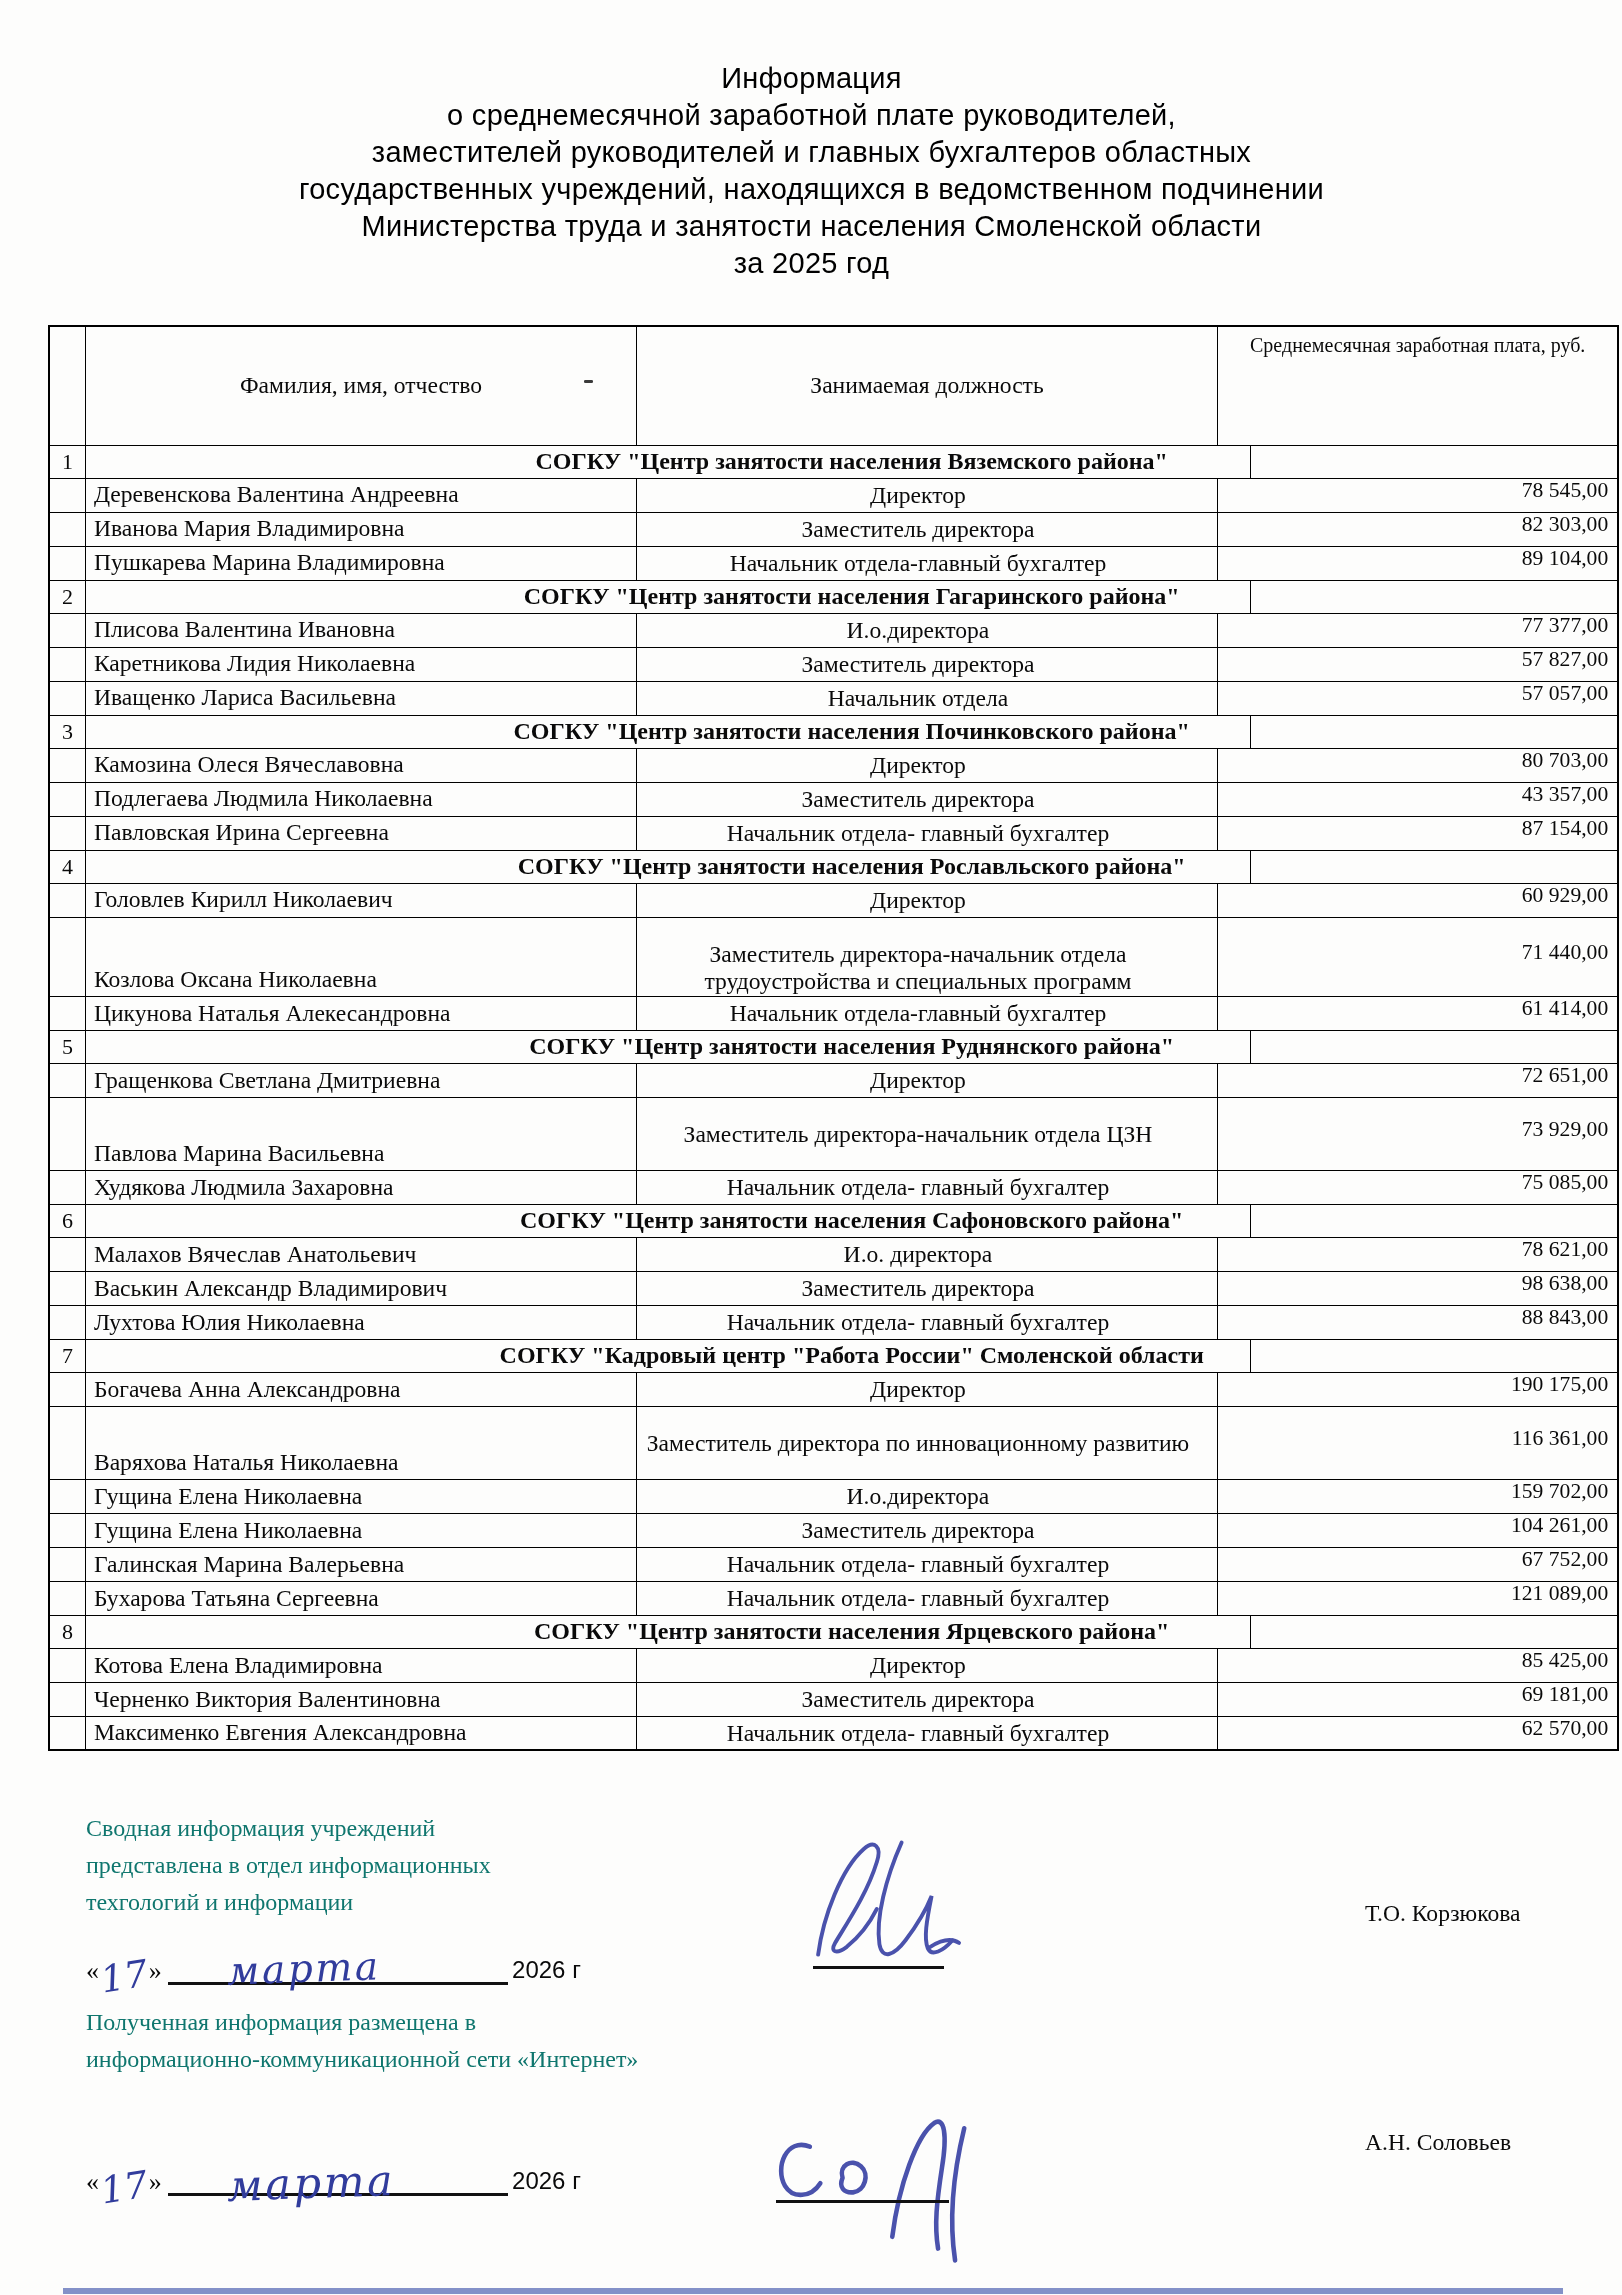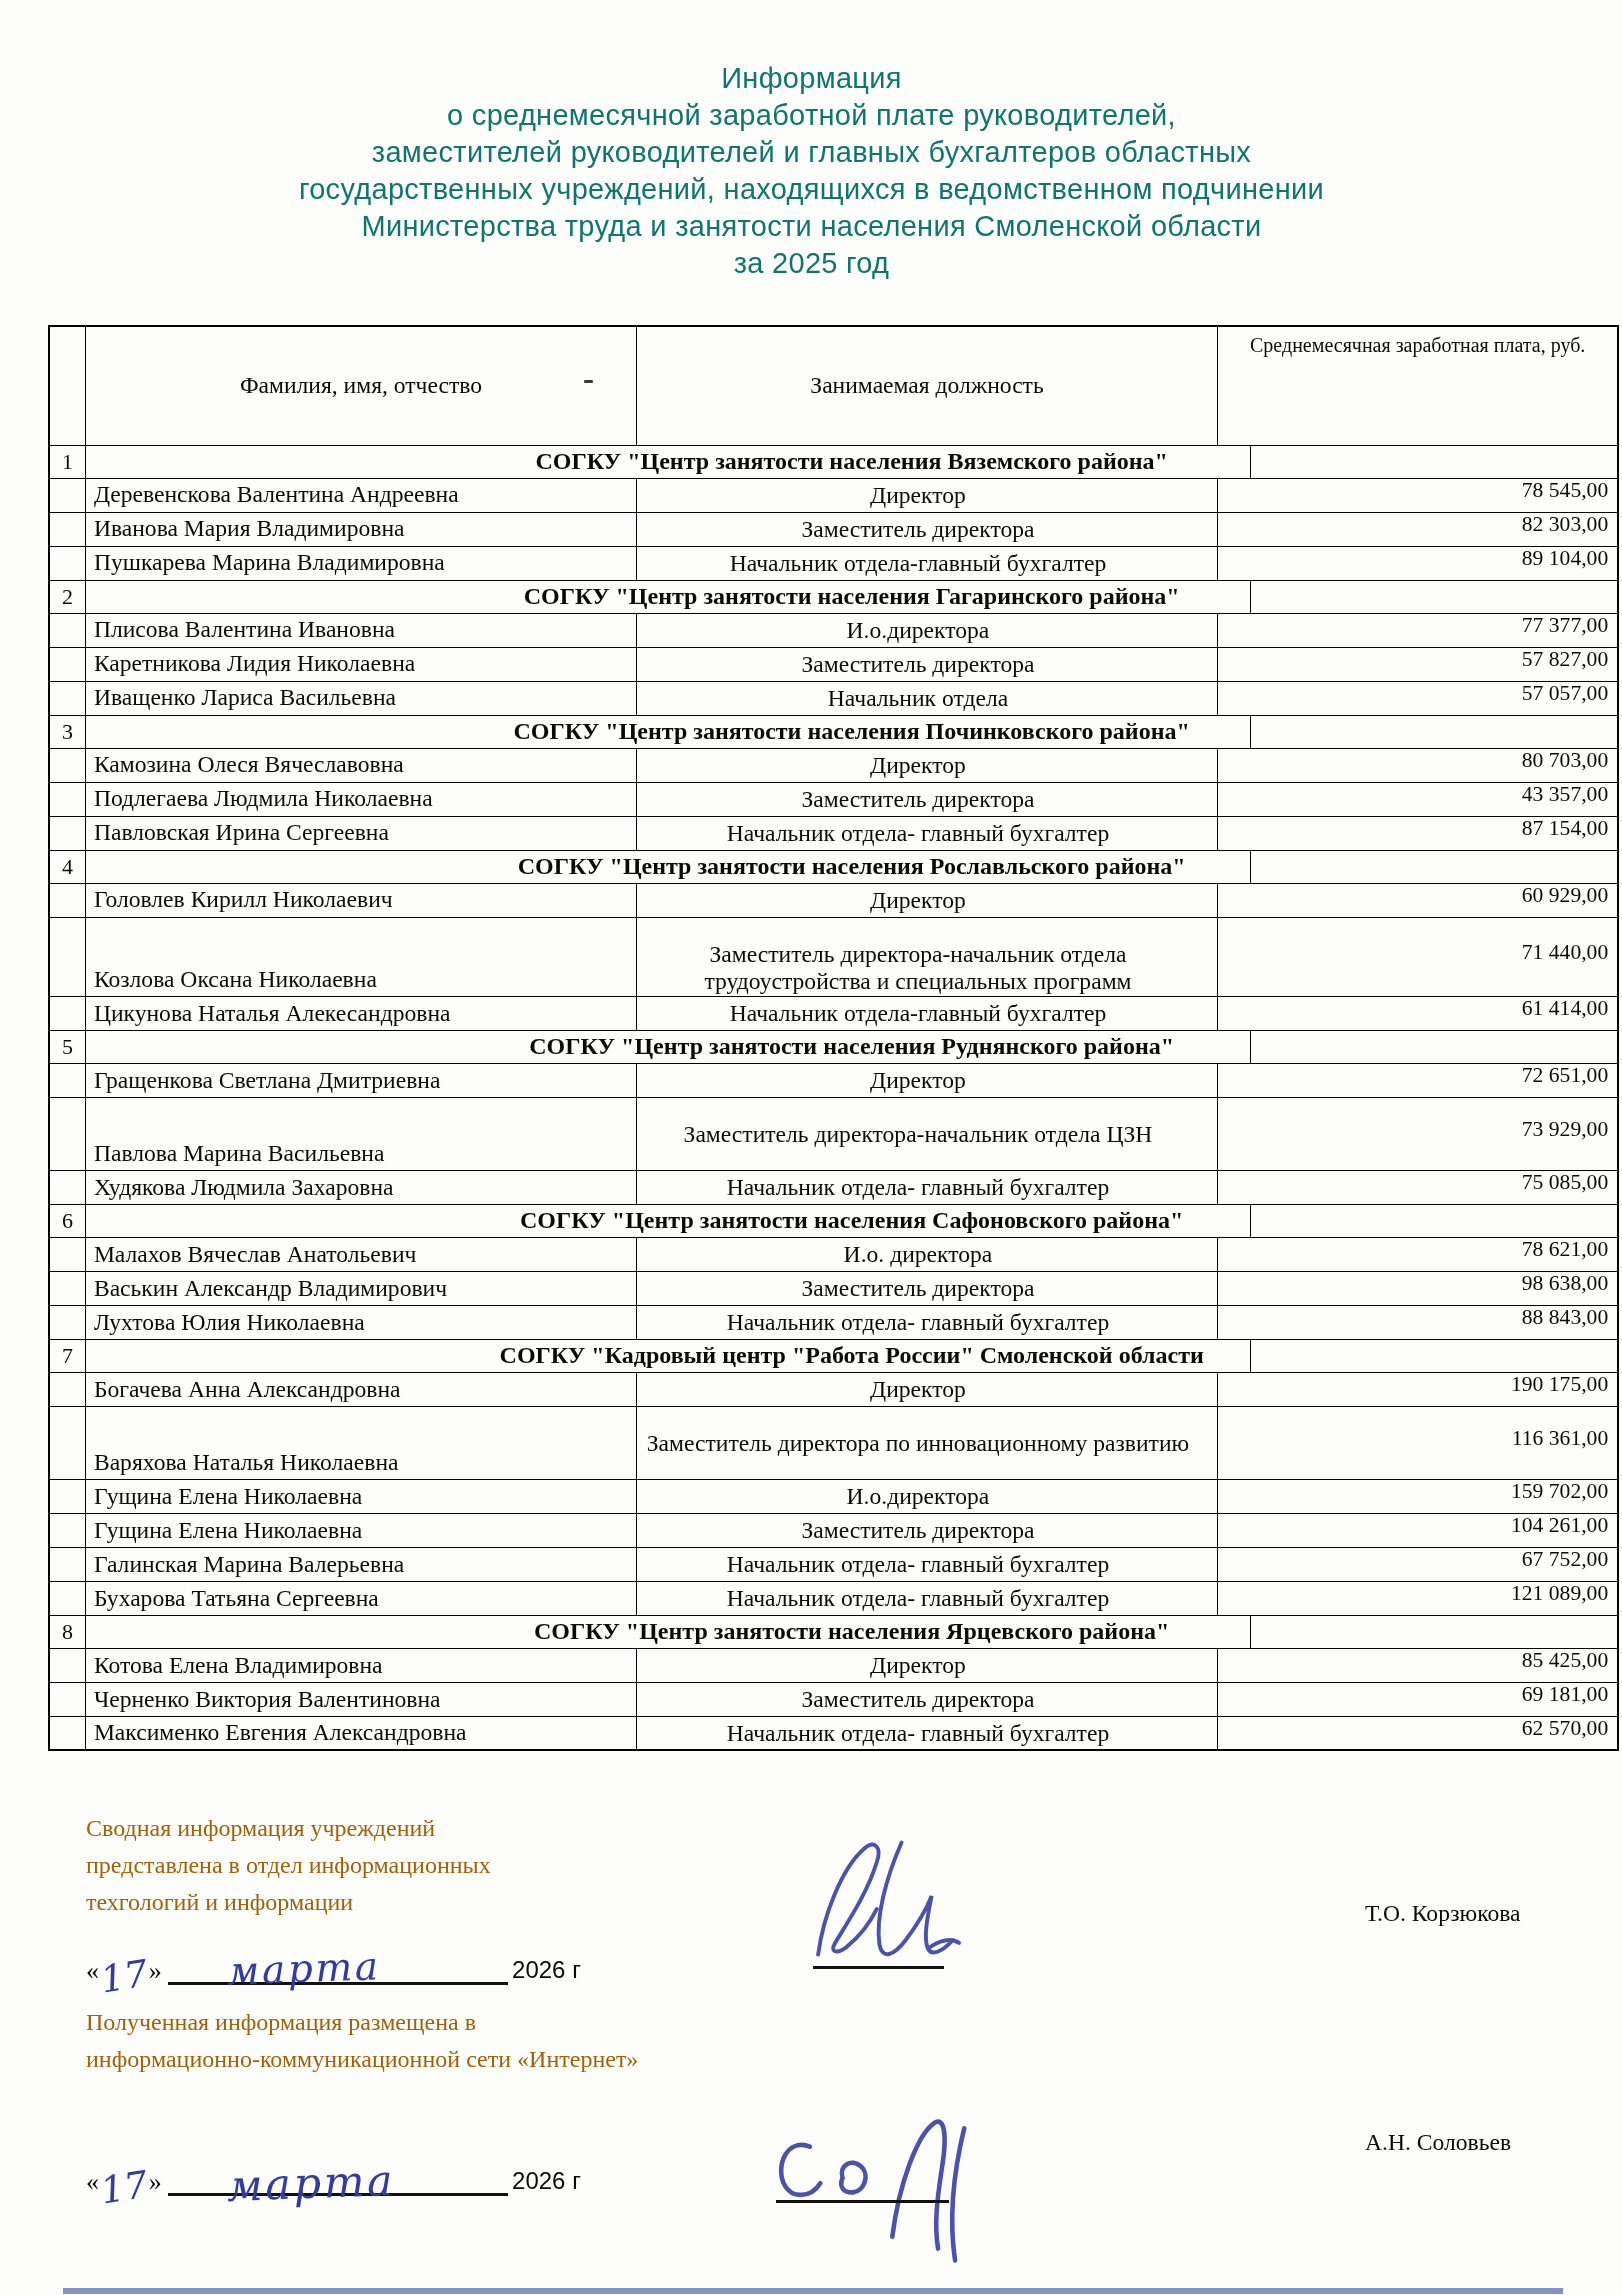--- a/index.html
+++ b/index.html
@@ -4,21 +4,21 @@
 <style>
   html,body{margin:0;padding:0;background:#e8e8e8;}
   .page{
     position:relative;width:1623px;height:2295px;background:#fdfdfc;
     font-family:"Liberation Serif",serif;color:#0a0a0a;overflow:hidden;
   }
   
   .title{
     position:absolute;top:60px;left:0;width:100%;text-align:center;
     font-family:"Liberation Sans",sans-serif;font-size:29px;line-height:37px;
-    font-weight:400;color:#0f766e;letter-spacing:0.3px;
+    font-weight:400;color:#000000;letter-spacing:0.3px;
   }
   
   table.salary-table{
     position:absolute;left:48px;top:325px;width:1527px;
     border-collapse:collapse;table-layout:fixed;
     border:2px solid #000;
   }
   .salary-table td,.salary-table th{border:1.3px solid #000;overflow:hidden;}
   .salary-table thead tr{height:119px;}
   th.h-num{width:33px;}
@@ -43,21 +43,21 @@
   td.pos{vertical-align:middle;text-align:center;font-size:23.6px;line-height:29px;padding:1.3px 26px 1.3px 7.9px;}
   tr.tall td.pos{vertical-align:top;padding-top:23px;line-height:27px;}
   td.salary{
     vertical-align:top;text-align:right;padding:0.7px 9.2px 0 0;
     font-family:Liberation Serif, serif;font-size:21.6px;line-height:23.6px;white-space:nowrap;
   }
   tr.tall td.salary{vertical-align:middle;padding-bottom:9.2px;}
   td.num-empty{padding:0;}
   .ink-speck{position:absolute;left:584px;top:380px;width:8.5px;height:2.6px;background:#3a3a3a;border-radius:1.3px;}
   
-  .fblock{position:absolute;width:589px;font-size:24px;line-height:37px;color:#a16207;}
+  .fblock{position:absolute;width:589px;font-size:24px;line-height:37px;color:#0f766e;}
   .fblock1{left:86px;top:1810px;}
   .fblock2{left:86px;top:2004px;}
   .dateline{position:absolute;left:86px;display:flex;align-items:flex-end;}
   .dateline1{top:1916px;}
   .dateline2{top:2127px;}
   .q{font-size:26px;line-height:29px;}
   .hand{font-style:italic;font-family:"DejaVu Serif",serif;}
   .hand-day{
     display:inline-block;font-size:37px;line-height:26px;
     transform:rotate(-9deg) translateY(5.2px);margin:0 1.3px;

